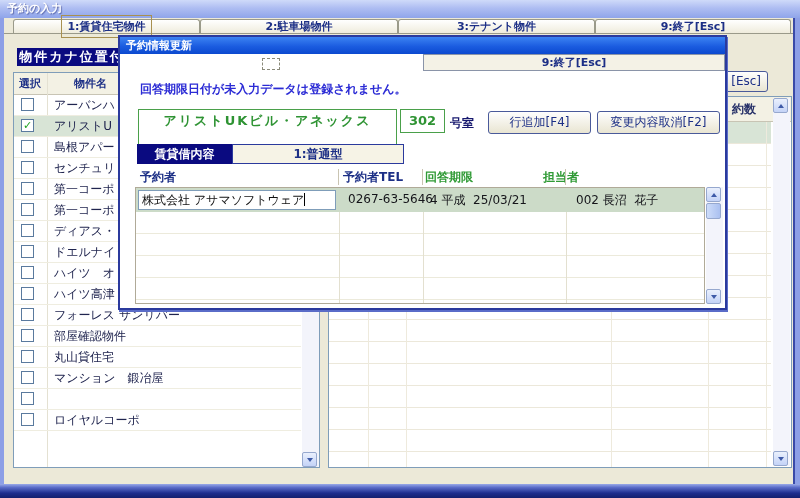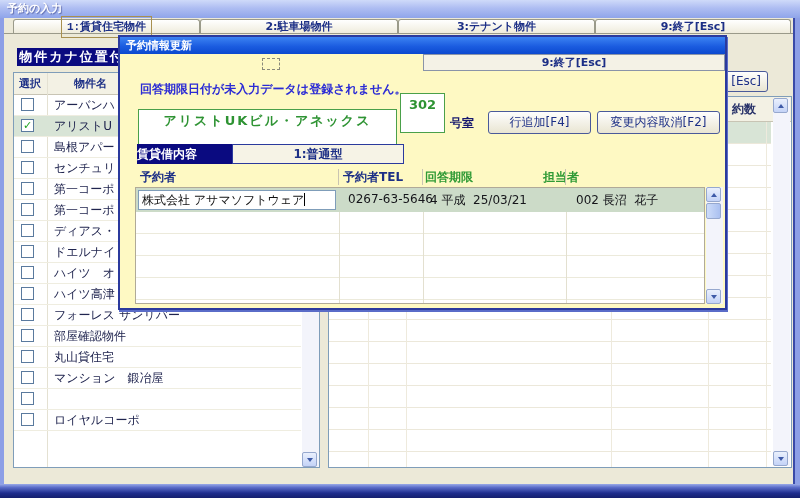--- a/index.html
+++ b/index.html
@@ -16,21 +16,21 @@
   .b-right { right:0; top:18px; width:7px; height:466px;
     background:linear-gradient(90deg,#3a4aa8 0,#3a4aa8 2px,#8d9fe6 2px); }
   .bottom-bar { left:0; top:484px; width:800px; height:14px;
     background:linear-gradient(180deg,#9aa9e8 0%,#5a6cc8 25%,#1e2d8e 65%,#141f6e 100%); }
 
   
   .tabstrip { left:4px; top:19px; width:789px; height:15px; border-bottom:1px solid #9a9a8a; }
   .mtab { position:absolute; top:0; height:14px; background:linear-gradient(180deg,#ffffff,#efecdc);
     border:1px solid #9a9a8a; border-bottom:none; border-radius:3px 3px 0 0;
     color:#1c2f86; font-size:11px; font-weight:bold; text-align:center; line-height:13px; }
-  .mtab .focusbox { border:1px solid #a89050; padding:4px 5px;font-family:Liberation Mono, monospace; }
+  .mtab .focusbox { border:1px solid #a89050; padding:4px 5px; }
 
   
   .left-header { left:17px; top:48px; width:110px; height:18px; background:#0a0a80;
     color:#fff; font-size:13px; font-weight:bold; line-height:18px; text-align:center; letter-spacing:2px; }
   .left-list { left:13px; top:72px; width:307px; height:396px; background:#ffffff;
     border:1px solid #7f9db9; }
   .llhead { position:absolute; left:0; top:0; right:0; height:22px; background:#f3f1e4;
     border-bottom:1px solid #c8c4b4; color:#1c2f86; font-size:11px; font-weight:bold; line-height:22px; }
   .llhead .c1 { position:absolute; left:5px; }
   .llhead .c2 { position:absolute; left:40px;margin-left:20px; }
@@ -63,41 +63,41 @@
   .sb-btn { position:absolute; left:0; width:15px; height:15px;
     background:linear-gradient(180deg,#eaf0fd,#c4d3f7); border:1px solid #96a8ce; border-radius:2px; }
   .sb-up { top:0; } .sb-down { bottom:0; }
   .arrow { position:absolute; left:4px; width:0; height:0; border-left:3px solid transparent; border-right:3px solid transparent; }
   .arrow.up { top:5px; border-bottom:4px solid #3e5aa8; }
   .arrow.dn { top:5px; border-top:4px solid #3e5aa8; }
   .sb-thumb { position:absolute; left:0; width:15px; height:16px;
     background:linear-gradient(90deg,#cddcf9,#aac0f0); border:1px solid #96a8ce; border-radius:2px; }
 
   
-  .dialog { left:118px; top:35px; width:609px; height:275px; background:#fef9c3;
+  .dialog { left:118px; top:35px; width:609px; height:275px; background:#ffffff;
     border:2px solid #2b3a9d; box-shadow:1px 2px 0 #5a6cc8; z-index:50; }
   .dlg-titlebar { position:absolute; left:0; top:0; right:0; height:17px;
     background:linear-gradient(180deg,#3c83f2 0%,#1b5ce0 55%,#0b49cf 100%);
     color:#fff; font-size:11px; font-weight:bold; line-height:17px; padding-left:6px; }
   .blank-box { left:142px; top:21px; width:18px; height:12px; border:1px dashed #8a8a7a; }
   .dlg-tab { left:303px; top:17px; width:302px; height:17px; background:#f4f2e6;
     border:1px solid #8a94a8; color:#1c2f86; font-size:11px; font-weight:bold;
     text-align:center; line-height:15px; }
   .dlg-msg { left:20px; top:44px; color:#2b2bd5; font-size:12px; font-weight:bold; }
   .gfield { background:#fff; border:1px solid #4aa04a; color:#2e9333; font-size:13px;
     font-weight:bold; text-align:center; }
   .f-building { left:18px; top:72px; width:259px; height:36px; line-height:22px; letter-spacing:2px; }
-  .f-room { left:280px; top:56px; width:45px; height:40px; line-height:22px; }
+  .f-room { left:280px; top:72px; width:45px; height:24px; line-height:22px; }
   .lbl-room { left:330px; top:78px; color:#16186e; font-size:12px; font-weight:bold; }
   .xpbtn { background:linear-gradient(180deg,#fefefe,#e9e5d2); border:1px solid #4a5a9a;
     border-radius:3px; color:#1c2f86; font-size:12px; text-align:center; line-height:21px; }
   .btn-add { left:368px; top:74px; width:103px; height:23px; }
   .btn-undo { left:477px; top:74px; width:123px; height:23px; }
   .sec-tab { left:17px; top:107px; width:95px; height:20px; background:#0a0a80; color:#fff;
-    font-size:12px; font-weight:bold; line-height:20px; }
+    font-size:12px; font-weight:bold; text-align:center; line-height:20px; }
   .type-box { left:112px; top:107px; width:172px; height:20px; background:#f6f3e6;
     border:1px solid #2b3a9d; color:#1c2f86; font-size:12px; font-weight:bold;
     text-align:center; line-height:18px; }
 
   .tbl-head { left:15px; top:130px; width:570px; height:20px; }
   .th { position:absolute; top:2px; font-size:12px; font-weight:bold; color:#1c2f86; }
   .th.green { color:#2f9a35; }
   .hsep { position:absolute; top:2px; height:16px; width:1px; background:#c9c4b2; }
   .tbl-body { left:15px; top:150px; width:570px; height:117px; background:#fff;
     border:1px solid #b0aa98;

